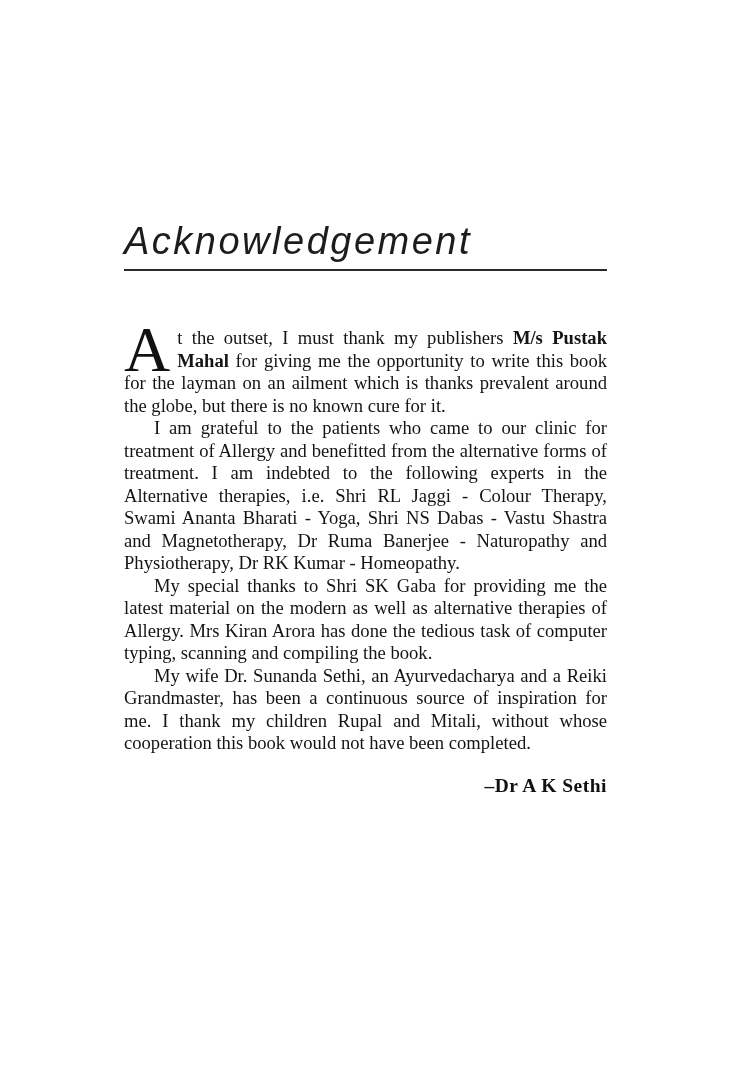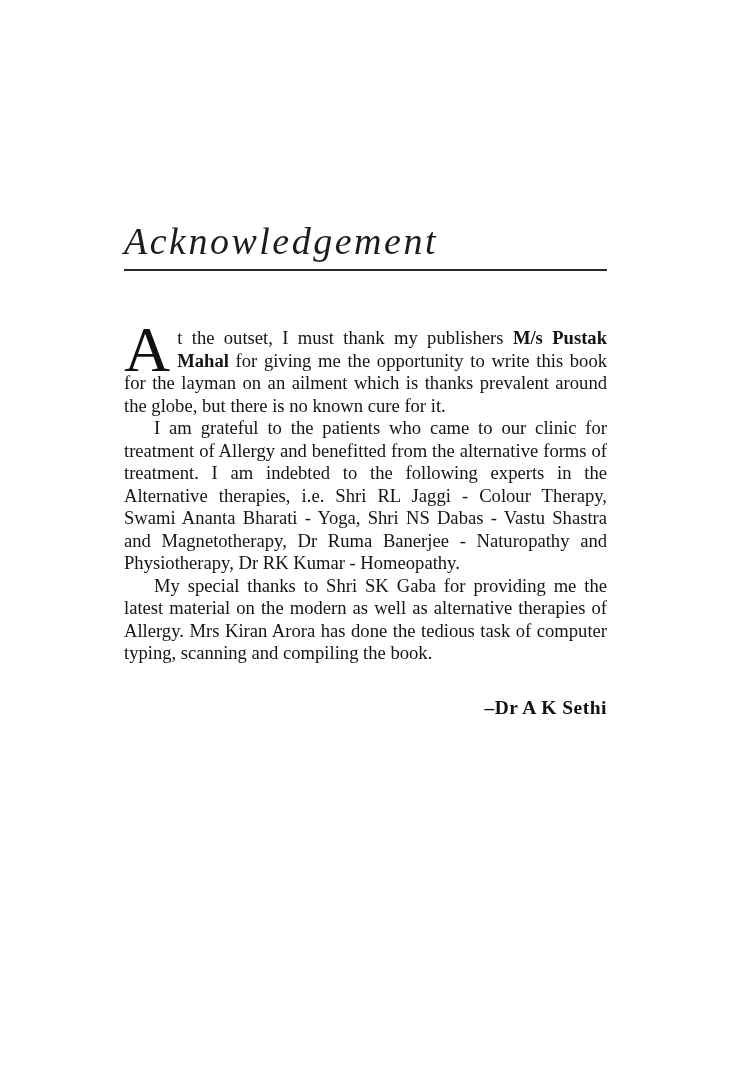--- a/index.html
+++ b/index.html
@@ -21,21 +21,21 @@
   }
   .content {
     position: absolute;
     left: 124px;
     top: 0;
     width: 483px;
   }
   .title {
     margin: 0;
     padding-top: 220px;
-    font-family: Liberation Serif, serif;
+    font-family: Liberation Sans, sans-serif;
     font-style: italic;
     font-weight: 400;
     font-size: 38px;
     line-height: 42px;
     letter-spacing: 2.5px;
     color: #1c1c1c;
     white-space: nowrap;
   }
   .title-rule {
     border: none;
@@ -60,21 +60,21 @@
     float: left;
     font-size: 64px;
     line-height: 46px;
     height: 45px;
     padding-right: 7px;
     font-weight: 400;
     color: #111111;
   }
   .bold { font-weight: 700; }
   .signature {
-    margin-top: 31px;
+    margin-top: 19px;
     width: 483px;
     text-align: right;
     font-weight: 700;
     font-size: 19.5px;
     line-height: 24px;
     letter-spacing: 0.5px;
     color: #111111;
   }
 </style>
 </head>
@@ -88,19 +88,20 @@
     <hr class="title-rule">
 
     <div class="body-text">
 
       <p class="para first"><span class="dropcap">A</span><span>t the outset, I must thank my publishers </span><span class="bold">M/s Pustak Mahal</span><span> for giving me the opportunity to write this book for the layman on an ailment which is thanks prevalent around the globe, but there is no known cure for it.</span></p>
 
       <p class="para indent">I am grateful to the patients who came to our clinic for treatment of Allergy and benefitted from the alternative forms of treatment. I am indebted to the following experts in the Alternative therapies, i.e. Shri RL Jaggi - Colour Therapy, Swami Ananta Bharati - Yoga, Shri NS Dabas - Vastu Shastra and Magnetotherapy, Dr Ruma Banerjee - Naturopathy and Physiotherapy, Dr RK Kumar - Homeopathy.</p>
 
       <p class="para indent">My special thanks to Shri SK Gaba for providing me the latest material on the modern as well as alternative therapies of Allergy. Mrs Kiran Arora has done the tedious task of computer typing, scanning and compiling the book.</p>
 
+      <p class="para indent">My wife Dr. Sunanda Sethi, an Ayurvedacharya and a Reiki Grandmaster, has been a continuous source of inspiration for me. I thank my children Rupal and Mitali, without whose cooperation this book would not have been completed.</p>
 
     </div>
 
     <div class="signature">–Dr A K Sethi</div>
 
   </div>
 </div>
 
 </body></html>

